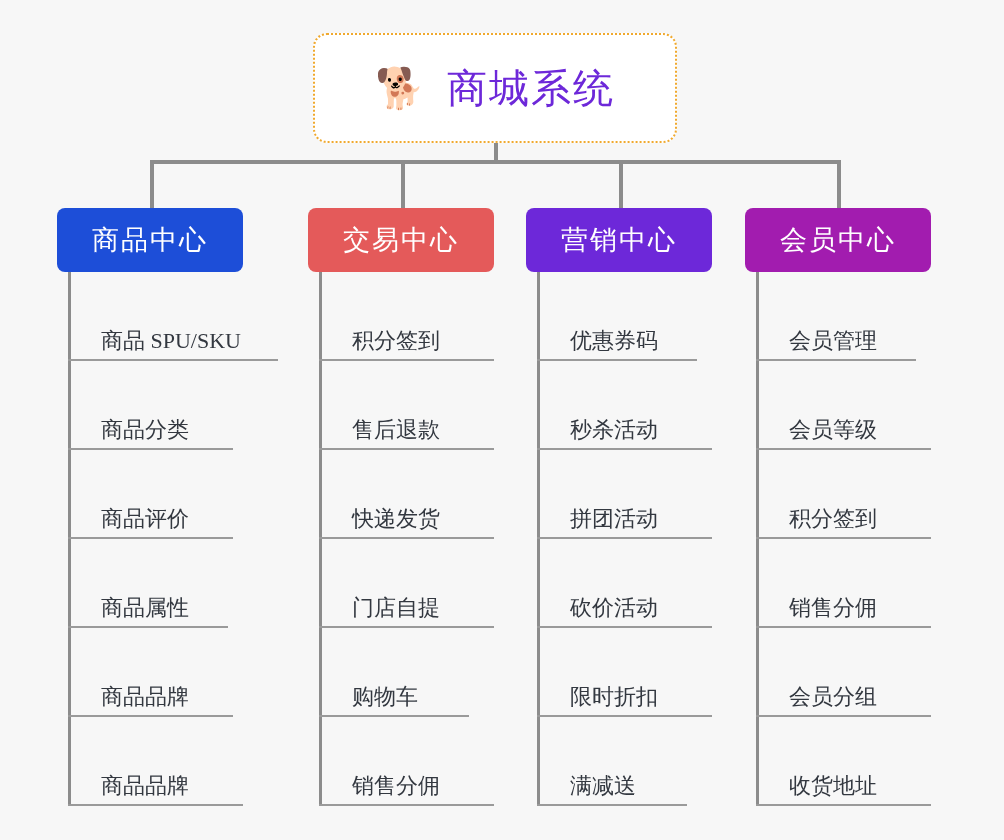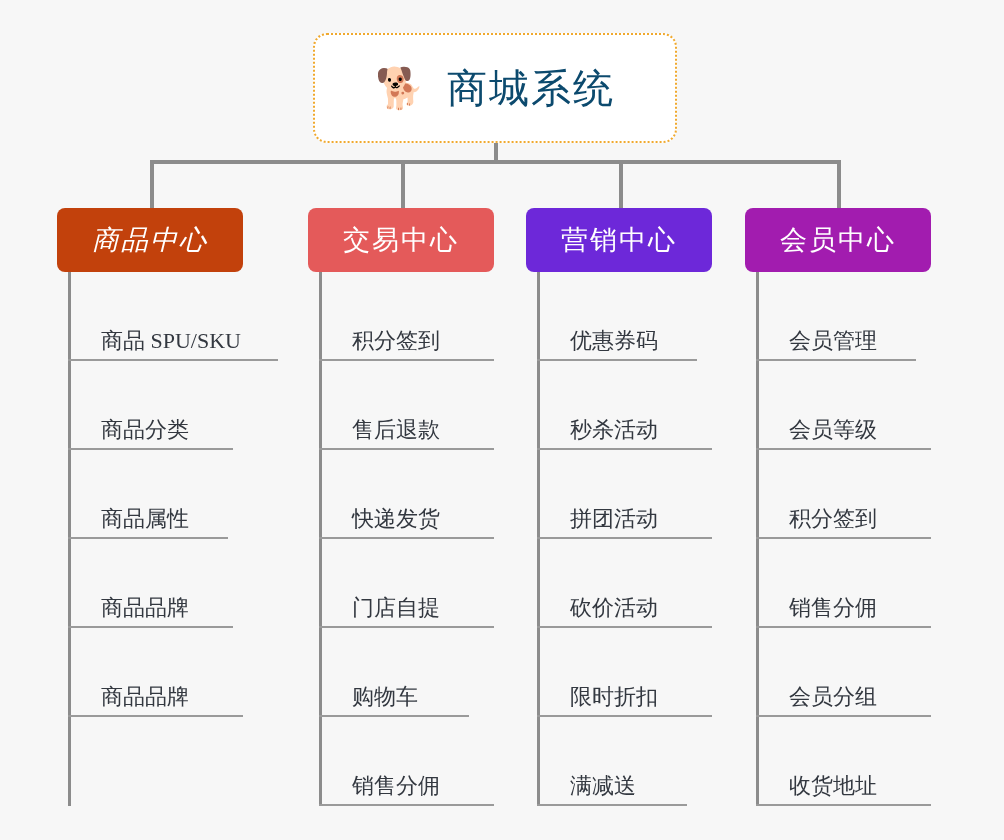--- a/index.html
+++ b/index.html
@@ -37,21 +37,21 @@
     justify-content: center;
     gap: 14px;
   }
   .root-icon {
     font-size: 40px;
     line-height: 1;
     display: block;
   }
   .root-title {
     font-size: 40px;
-    color: #0c4a6e;
+    color: #6d28d9;
     letter-spacing: 2px;
     white-space: nowrap;
     margin-left: 8px;
   }
 
   
   .conn {
     position: absolute;
     background: #8c8c8c;
   }
@@ -136,31 +136,35 @@
   <div class="root-node">
     <span class="root-icon">🐕</span>
     <span class="root-title">商城系统</span>
   </div>
 
   <div class="conn conn-v-root"></div>
   <div class="conn conn-h-main"></div>
 
   <div id="branches">
       <div class="branch" style="left: 57px; width: 186px;">
-        <div class="cat-box" style="background: #c2410c; width: 186px; font-style: italic;">
+        <div class="cat-box" style="background: #1d4ed8; width: 186px;">
           <span>商品中心</span>
         </div>
         <div class="leaf-list">
           <div class="leaf-trunk" style="background: rgb(140, 140, 140); height: 534px;"></div>
           <div class="leaf-item">
             <span class="leaf-label">商品 SPU/SKU</span>
             <div class="leaf-rule" style="width: 210px;"></div>
           </div>
           <div class="leaf-item">
             <span class="leaf-label">商品分类</span>
+            <div class="leaf-rule" style="width: 165px;"></div>
+          </div>
+          <div class="leaf-item">
+            <span class="leaf-label">商品评价</span>
             <div class="leaf-rule" style="width: 165px;"></div>
           </div>
           <div class="leaf-item">
             <span class="leaf-label">商品属性</span>
             <div class="leaf-rule" style="width: 160px;"></div>
           </div>
           <div class="leaf-item">
             <span class="leaf-label">商品品牌</span>
             <div class="leaf-rule" style="width: 165px;"></div>
           </div>

